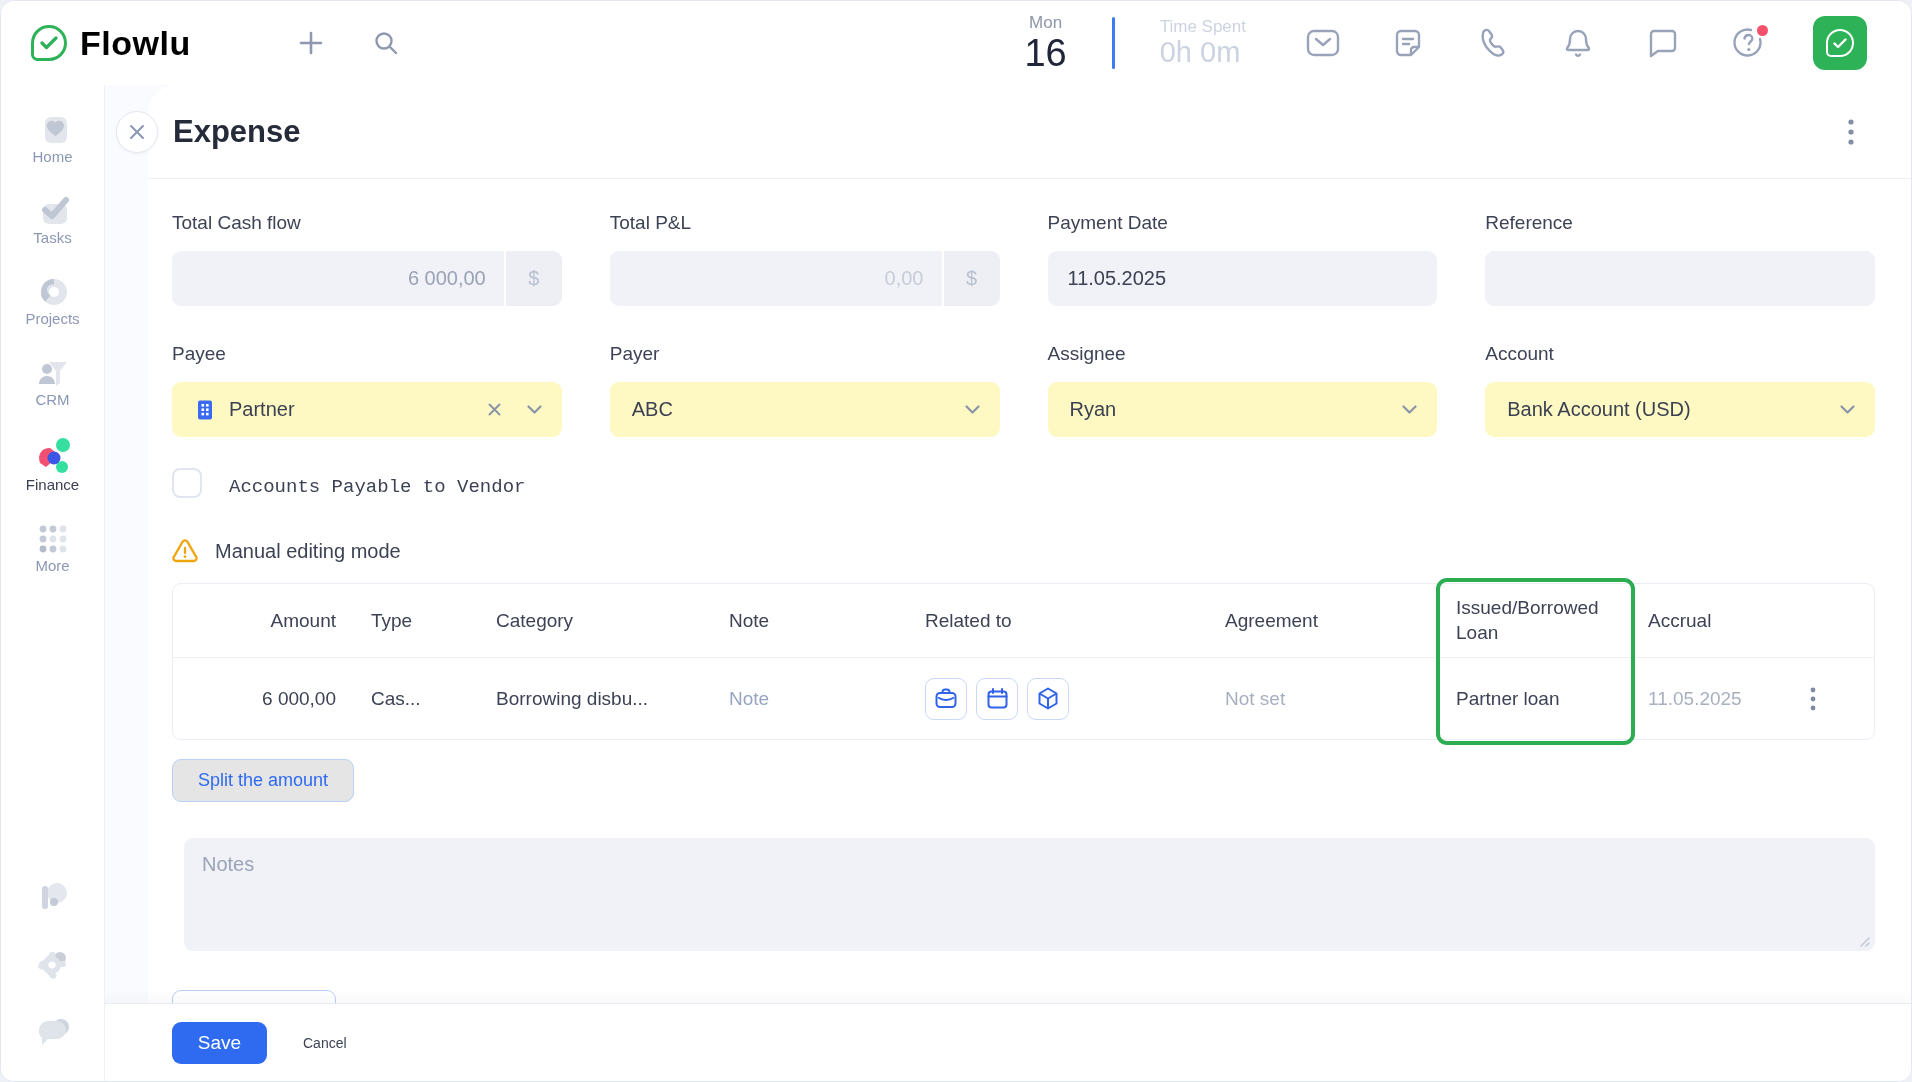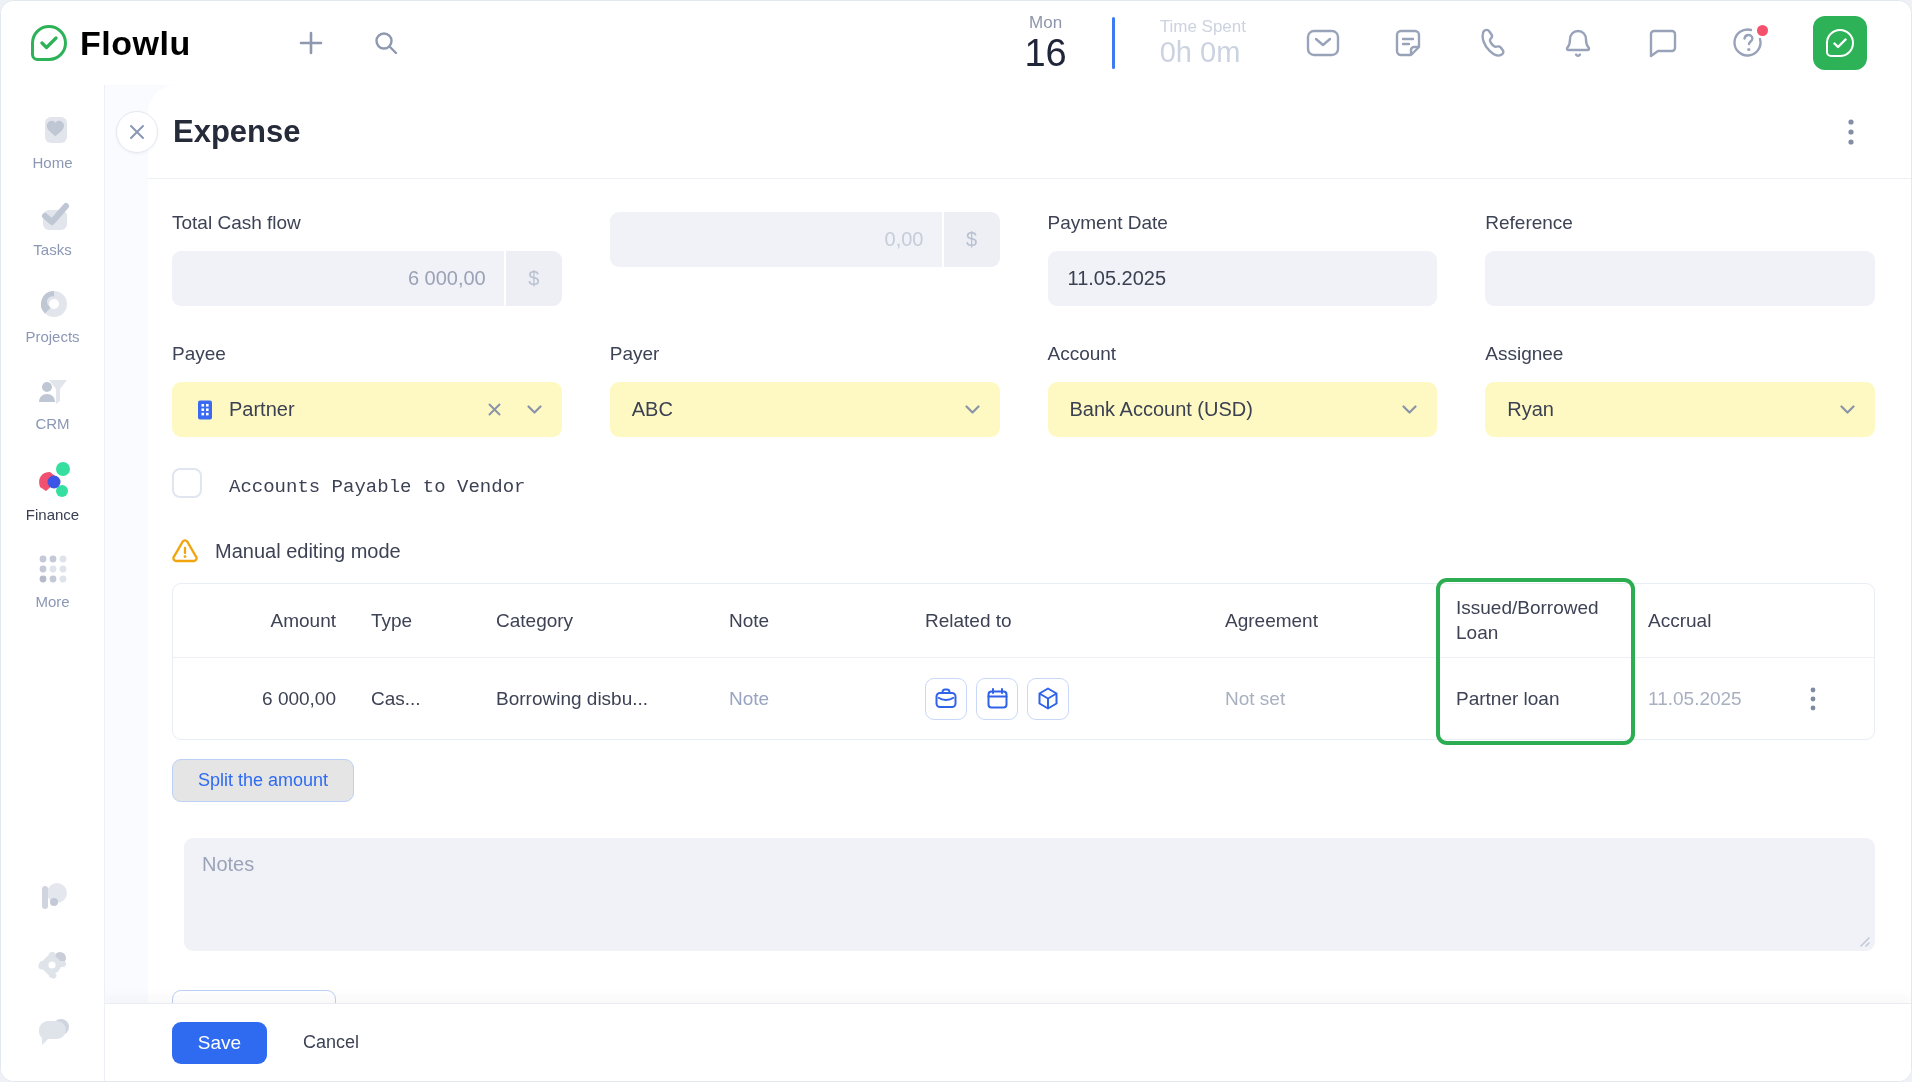--- a/index.html
+++ b/index.html
@@ -31,21 +31,21 @@
               display:flex; align-items:center; justify-content:center; cursor:pointer; }
   .tile-shield { width:28px; height:28px; border:2.6px solid #fff;
                  border-radius:50% 50% 50% 18%; display:flex; align-items:center; justify-content:center; }
   .help-wrap { position:relative; }
   .red-dot { position:absolute; top:2px; right:0px; width:11px; height:11px; background:#f4516c; border-radius:50%; }
 
   
   .sidebar { position:absolute; top:84px; left:0; bottom:0; width:104px; background:#fff;
              border-right:1px solid #eef0f6; display:flex; flex-direction:column; align-items:center;
              padding-top:28px; z-index:20; }
-  .side-item { display:flex; flex-direction:column; align-items:center; gap:7px;
+  .side-item { display:flex; flex-direction:column; align-items:center; gap:1px;
                margin-bottom:29px; cursor:pointer; width:100%; }
   .side-label { font-size:15px; color:#8b97b4; }
   .side-item.active .side-label { color:#3a4052; }
   .side-bottom { margin-top:auto; display:flex; flex-direction:column; align-items:center; gap:24px; padding-bottom:26px; }
   .side-bottom .tb-btn { width:44px; height:44px; }
 
   
   .main { position:absolute; top:84px; left:104px; right:0; bottom:0; background:#fafbfe; }
   .panel { position:absolute; top:0; left:43px; right:0; bottom:0; background:#fff;
            border-radius:28px 0 0 0; }
@@ -119,21 +119,21 @@
   .attach-btn { margin-top:35px; height:46px; padding:0 24px; background:#fff; border:1px solid #bdd0f7;
                 border-radius:9px; color:#2e6bf0; font-size:18px; font-family:inherit; cursor:pointer;
                 display:inline-flex; align-items:center; gap:11px; }
 
   
   .footer { position:absolute; left:0; right:0; bottom:0; height:78px; background:#fff;
             border-top:1px solid #e9edf3; box-shadow:0 -5px 12px rgba(50,60,90,.04);
             display:flex; align-items:center; padding-left:67px; gap:22px; z-index:10; }
   .save-btn { width:95px; height:42px; background:#2f6bf0; color:#fff; border:none; border-radius:9px;
               font-size:19px; font-family:inherit; cursor:pointer; }
-  .cancel-btn { background:transparent; border:none; font-size:18px; color:#3d4355;
+  .cancel-btn { background:transparent; border:none; font-size:14px; color:#3d4355;
                 font-family:inherit; cursor:pointer; padding:8px 14px; }
   svg { display:block; }
 </style>
 </head>
 <body>
 
 <div class="app">
 
   <header class="topbar">
     <div class="brand">
@@ -359,20 +359,21 @@
         
         <div class="form-grid">
           <div>
             <div class="field-label">Total Cash flow</div>
             <div class="money-input">
               <div class="money-value">6 000,00</div>
               <div class="money-cur">$</div>
             </div>
           </div>
           <div>
+            <div class="field-label">Total P&amp;L</div>
             <div class="money-input">
               <div class="money-value faint">0,00</div>
               <div class="money-cur">$</div>
             </div>
           </div>
           <div>
             <div class="field-label">Payment Date</div>
             <div class="text-input" style="display:flex;align-items:center;">11.05.2025</div>
           </div>
           <div>
@@ -417,34 +418,34 @@
             <div class="select">
               <span class="select-value">ABC</span>
               <span class="chev">
                 <svg width="15" height="9" viewBox="0 0 15 9">
                     <path d="M1.5 1.5l6 6 6-6" fill="none" stroke="#8a94a8" stroke-width="2.2" stroke-linecap="round" stroke-linejoin="round"></path>
                   </svg>
               </span>
             </div>
           </div>
           <div>
-            <div class="field-label">Account</div>
+            <div class="field-label">Assignee</div>
             <div class="select">
-              <span class="select-value">Bank Account (USD)</span>
+              <span class="select-value">Ryan</span>
               <span class="chev">
                 <svg width="15" height="9" viewBox="0 0 15 9">
                     <path d="M1.5 1.5l6 6 6-6" fill="none" stroke="#8a94a8" stroke-width="2.2" stroke-linecap="round" stroke-linejoin="round"></path>
                   </svg>
               </span>
             </div>
           </div>
           <div>
-            <div class="field-label">Assignee</div>
+            <div class="field-label">Account</div>
             <div class="select">
-              <span class="select-value">Ryan</span>
+              <span class="select-value">Bank Account (USD)</span>
               <span class="chev">
                 <svg width="15" height="9" viewBox="0 0 15 9">
                     <path d="M1.5 1.5l6 6 6-6" fill="none" stroke="#8a94a8" stroke-width="2.2" stroke-linecap="round" stroke-linejoin="round"></path>
                   </svg>
               </span>
             </div>
           </div>
         </div>
 
         

